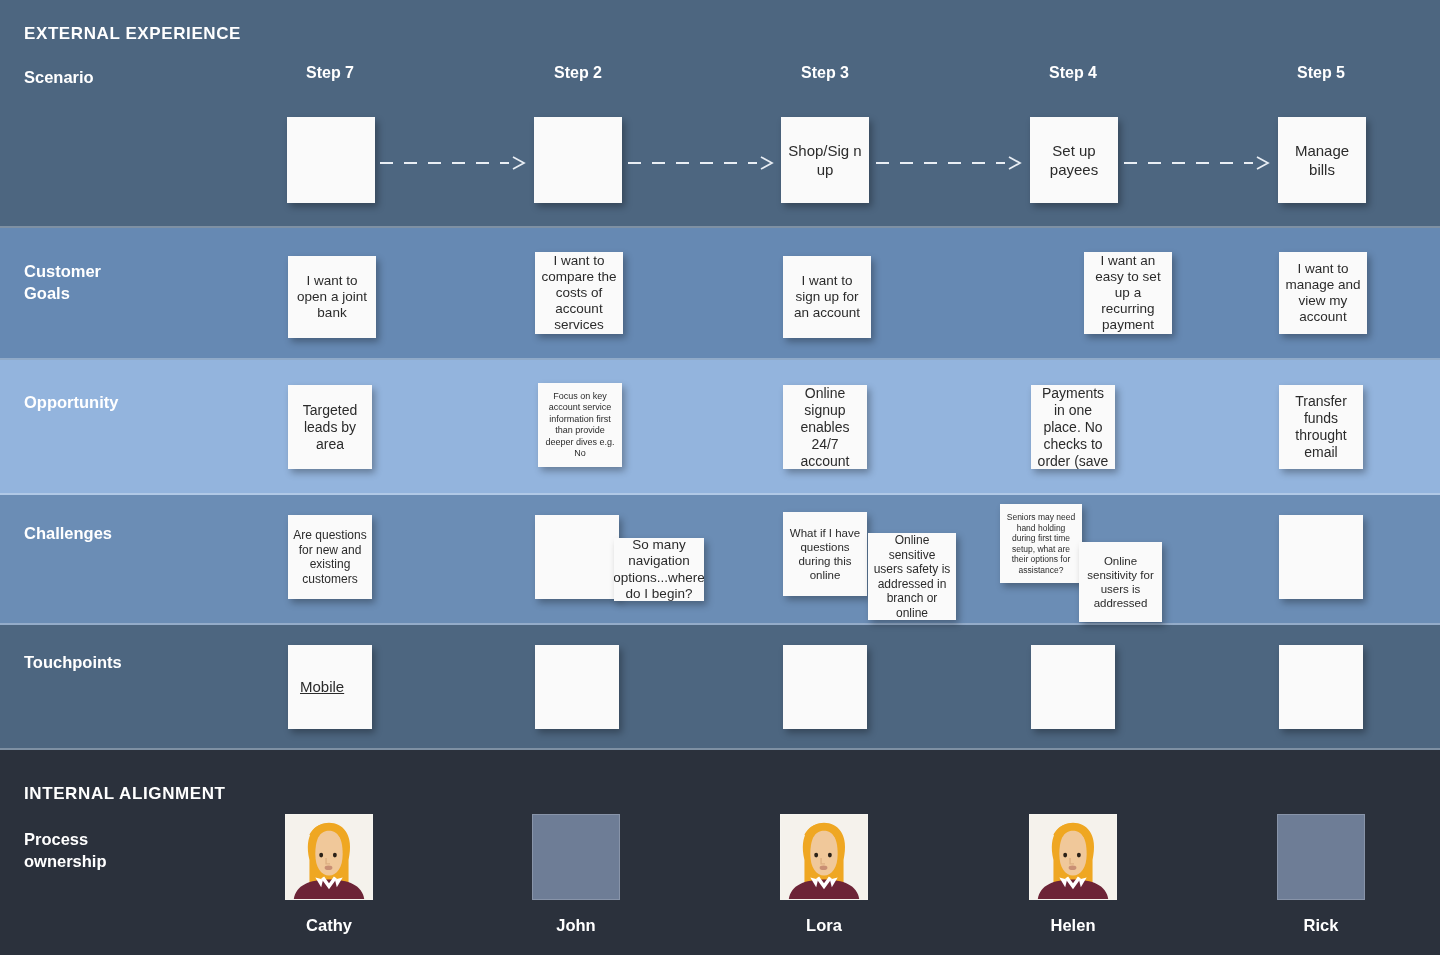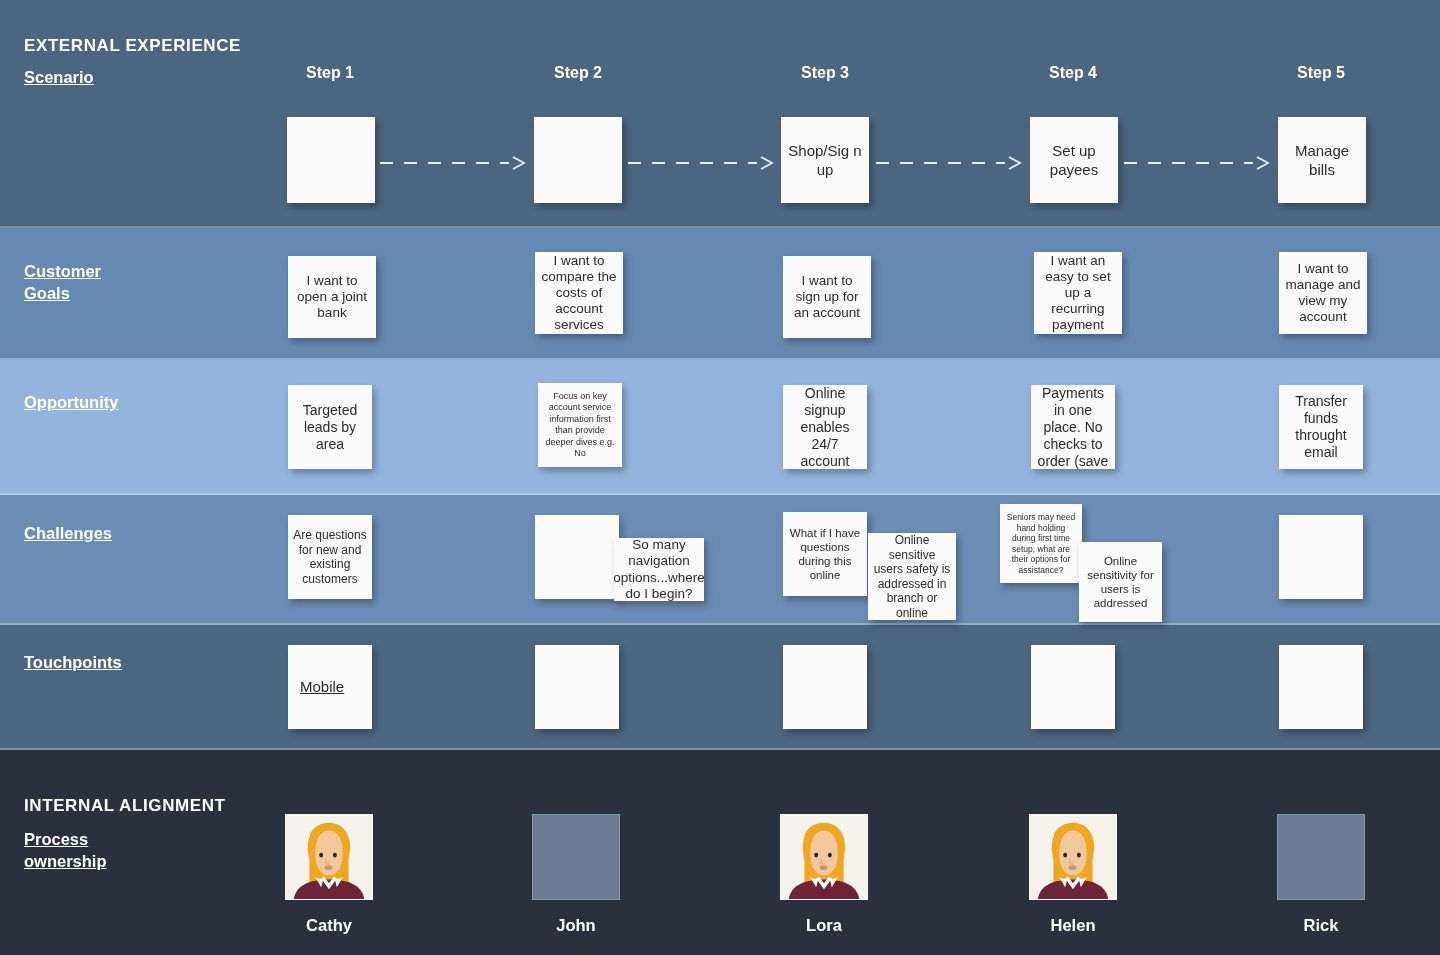--- a/index.html
+++ b/index.html
@@ -19,27 +19,25 @@
   .band-challenges  { top: 495px; height: 130px; background: #6b8db5; }
   .band-touchpoints { top: 625px; height: 125px; background: #4d6680; }
   .band-internal    { top: 750px; height: 205px; background: #2b313c; }
   .band-sep { position:absolute; left:0; width:1440px; height:2px; background: rgba(255,255,255,.28); }
 
   
   .section-title {
     position: absolute; left: 24px;
     color: #ffffff; font-weight: bold; font-size: 17px;
     letter-spacing: .6px;
-    margin-top: 12px;
   }
   .row-title {
     position: absolute; left: 24px;
     color: #ffffff; font-weight: bold; font-size: 16.5px;
     line-height: 22px;
-    text-decoration: underline;
   }
   .step-head {
     position: absolute; top: 64px;
     color: #ffffff; font-weight: bold; font-size: 16px;
     width: 120px; text-align: center;
   }
 
   
   .card {
     position: absolute;
@@ -116,21 +114,21 @@
   <div class="row-title" style="top:391px">Opportunity</div>
   <div class="row-title" style="top:522px">Challenges</div>
   <div class="row-title" style="top:651px">Touchpoints</div>
 
   <div class="section-title" style="top:784px">INTERNAL ALIGNMENT</div>
   <div class="row-title" style="top:828px">
     <div>Process</div>
     <div>ownership</div>
   </div>
 
-  <div class="step-head" style="left:270px">Step 1</div>
+  <div class="step-head" style="left:270px">Step 7</div>
   <div class="step-head" style="left:518px">Step 2</div>
   <div class="step-head" style="left:765px">Step 3</div>
   <div class="step-head" style="left:1013px">Step 4</div>
   <div class="step-head" style="left:1261px">Step 5</div>
 
   <div class="card scn" style="left:287px; top:117px"></div>
   <div class="card scn" style="left:534px; top:117px"></div>
   <div class="card scn" style="left:781px; top:117px">Shop/Sig n up</div>
   <div class="card scn" style="left:1030px; top:117px">Set up payees</div>
   <div class="card scn" style="left:1278px; top:117px">Manage bills</div>
@@ -164,21 +162,21 @@
     <div class="head">
       <svg viewBox="0 0 16 16">
           <path d="M2 2 L13 8 L2 14" fill="none" stroke="#e9eef4" stroke-width="1.7"></path>
         </svg>
     </div>
   </div>
 
   <div class="card goal" style="left:288px; top:256px">I want to open a joint bank</div>
   <div class="card goal" style="left:535px; top:252px">I want to compare the costs of account services</div>
   <div class="card goal" style="left:783px; top:256px">I want to sign up for an account</div>
-  <div class="card goal" style="left:1034px; top:252px">I want an easy to set up a recurring payment</div>
+  <div class="card goal" style="left:1084px; top:252px">I want an easy to set up a recurring payment</div>
   <div class="card goal" style="left:1279px; top:252px">I want to manage and view my account</div>
 
   <div class="card opp" style="left:288px; top:385px">Targeted leads by area</div>
   <div class="card opp tiny" style="left:538px; top:383px">Focus on key account service information first than provide deeper dives e.g. No</div>
   <div class="card opp" style="left:783px; top:385px">Online signup enables 24/7 account</div>
   <div class="card opp" style="left:1031px; top:385px">Payments in one place. No checks to order (save</div>
   <div class="card chl" style="left:288px; top:515px">Are questions for new and existing customers</div>
 
   <div class="card opp" style="left:1279px; top:385px">Transfer funds throught email</div>
 

